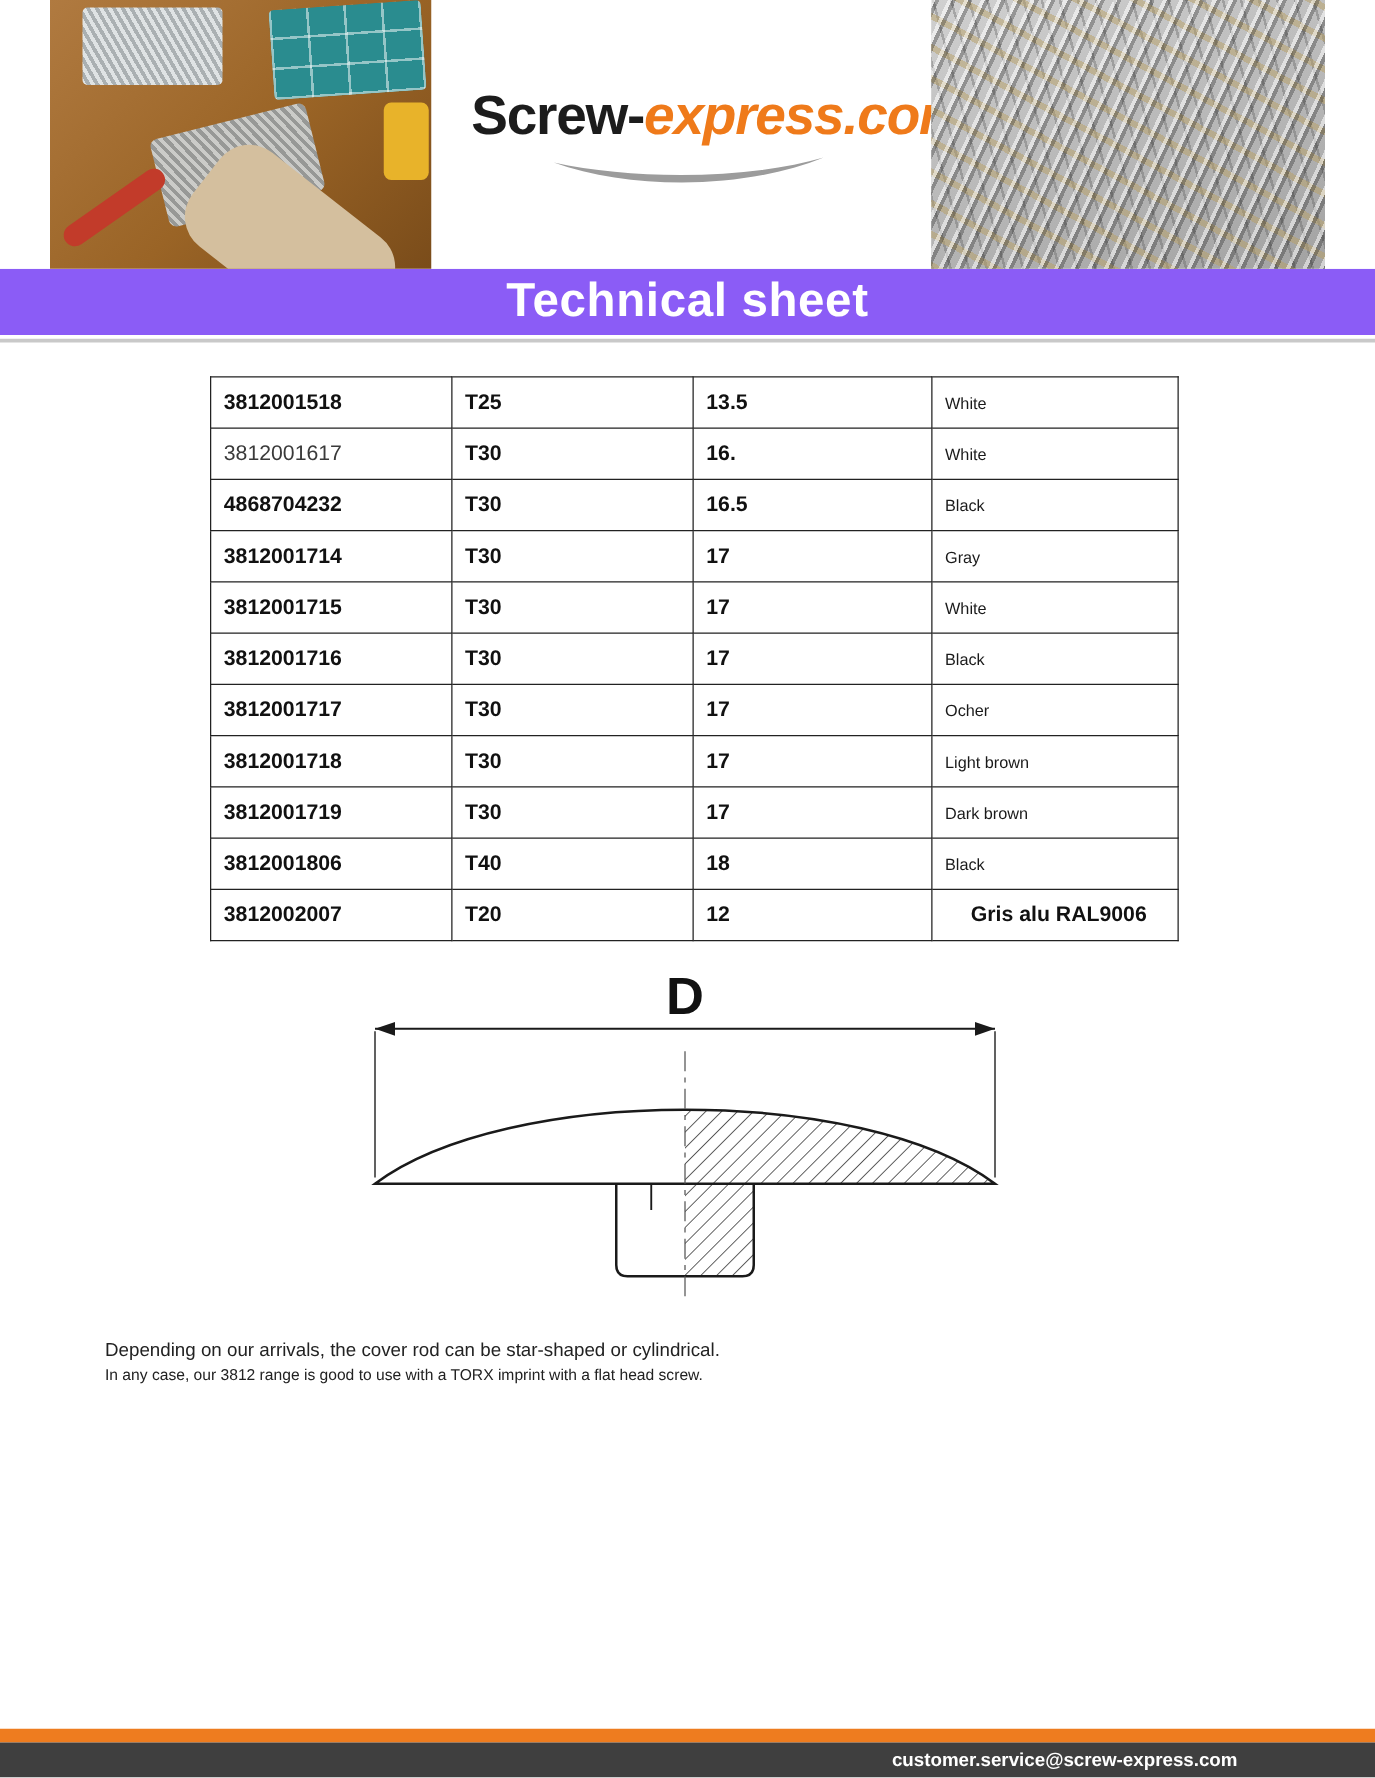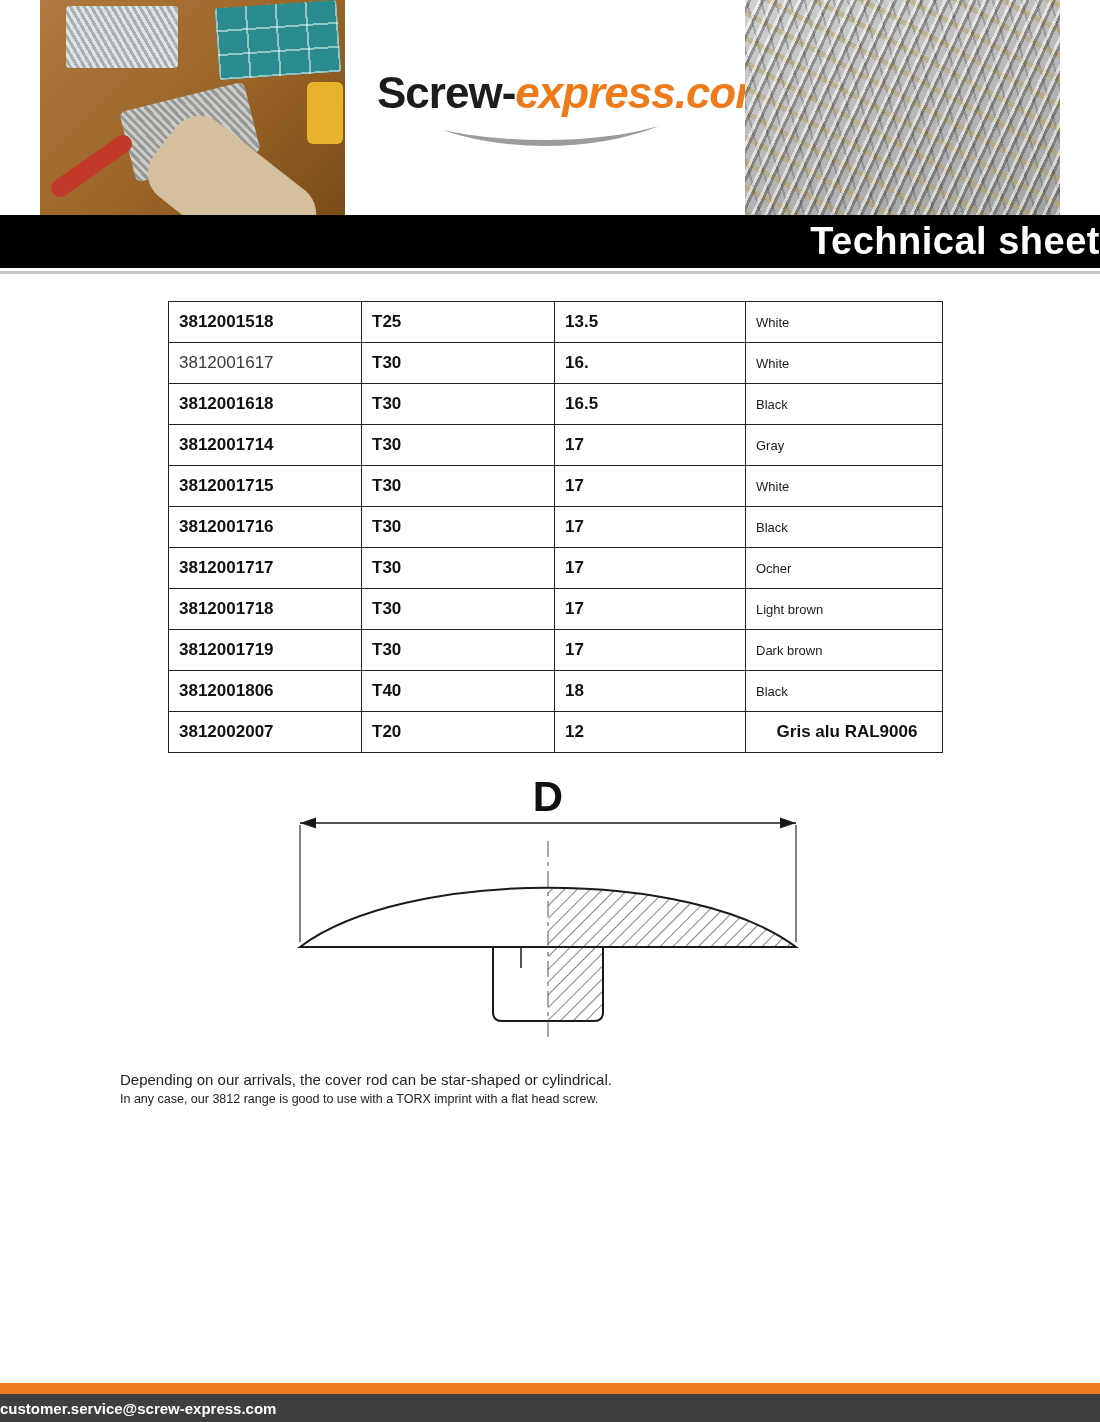--- a/index.html
+++ b/index.html
@@ -40,47 +40,47 @@
   .tape-yellow { right: 2px; top: 82px; width: 36px; height: 62px; background: #e8b32a;
       border-radius: 6px; }
 
   .logo { position: absolute; left: 345px; width: 410px; top: 68px; text-align: center; }
   .logo-text { font-size: 44px; font-weight: bold; letter-spacing: -1px; white-space: nowrap; padding-left: 32px; }
   .logo-dark { color: #1c1c1c; }
   .logo-orange { color: #ef7a1a; font-style: italic; }
   .swoosh { display: block; margin: 4px auto 0 auto; }
 
   
-  .banner { height: 53px; background: #000000; display: flex; align-items: center; justify-content: flex-end; }
+  .banner { height: 53px; background: #8b5cf6; display: flex; align-items: center; justify-content: center; }
   .banner-title { color: #ffffff; font-size: 38px; font-weight: bold; letter-spacing: 0.5px; }
   .banner-shadow { height: 3px; background: #c9c9c9; margin-top: 3px; }
 
   
   .spec-table { border-collapse: collapse; margin: 27px 0 0 168px; }
   .spec-table td { border: 1.5px solid #222; height: 40px; vertical-align: middle; padding: 0 4px 0 10px; }
   .c1 { width: 178px; font-size: 17px; font-weight: bold; color: #111; }
   .c1.regular { font-weight: normal; color: #3a3a3a; }
   .c2 { width: 178px; font-size: 17px; font-weight: bold; color: #111; }
   .c3 { width: 176px; font-size: 17px; font-weight: bold; color: #111; }
   .c4 { width: 182px; font-size: 13px; color: #1a1a1a; }
   .c4.bold { font-size: 17px; font-weight: bold; color: #111; text-align: center; }
 
   
   .diagram { width: 640px; margin: 12px auto 0 auto; }
 
   
-  .notes { margin: 2px 0 0 120px; }
+  .notes { margin: 2px 0 0 84px; }
   .note1 { font-size: 15px; color: #222; }
   .note2 { font-size: 12.5px; color: #222; margin-top: 4px; }
 
   
   .footer { position: absolute; left: 0; bottom: 0; width: 1100px; }
   .footer-orange { height: 11px; background: #ee7c1f; }
   .footer-dark { height: 28px; background: #3f3f3f; display: flex; align-items: center;
-      justify-content: flex-start; padding-right: 110px; box-sizing: border-box; }
+      justify-content: flex-end; padding-right: 110px; box-sizing: border-box; }
   .footer-email { color: #ffffff; font-size: 15px; font-weight: bold; }
 </style>
 </head>
 <body>
 
 <div class="page">
 
   <div class="header">
     <div class="photo photo-left">
       <div class="pd tray-gray"></div>
@@ -114,21 +114,21 @@
         <td class="c3">13.5</td>
         <td class="c4">White</td>
       </tr>
       <tr>
         <td class="c1 regular">3812001617</td>
         <td class="c2">T30</td>
         <td class="c3">16.</td>
         <td class="c4">White</td>
       </tr>
       <tr>
-        <td class="c1">3812001618</td>
+        <td class="c1">4868704232</td>
         <td class="c2">T30</td>
         <td class="c3">16.5</td>
         <td class="c4">Black</td>
       </tr>
       <tr>
         <td class="c1">3812001714</td>
         <td class="c2">T30</td>
         <td class="c3">17</td>
         <td class="c4">Gray</td>
       </tr>

